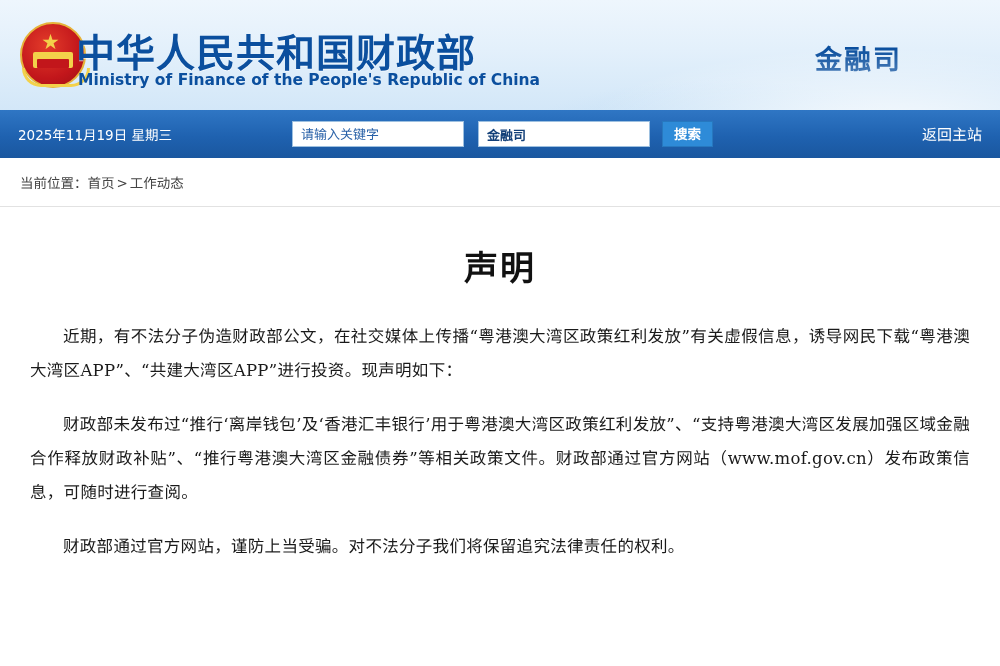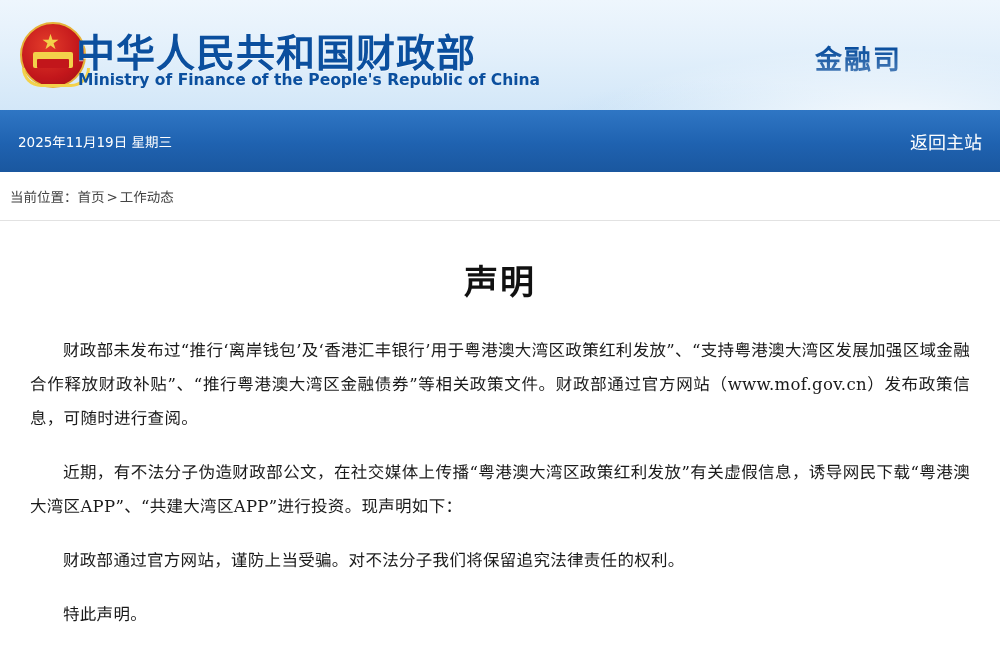--- a/index.html
+++ b/index.html
@@ -118,21 +118,21 @@
     font-family: "DejaVu Sans", sans-serif;
     font-size: 27px;
     font-weight: bold;
     color: #0b4f9e;
     letter-spacing: 2px;
   }
 
   
   .navbar {
     position: relative;
-    height: 62px;
+    height: 48px;
     background: linear-gradient(180deg, #2f76c4 0%, #1f62b0 55%, #1a579f 100%);
     display: flex;
     align-items: center;
   }
   .nav-date {
     color: #ffffff;
     font-family: "DejaVu Sans", sans-serif;
     font-size: 13.5px;
     margin-left: 18px;
     white-space: nowrap;
@@ -178,34 +178,34 @@
     font-weight: bold;
     cursor: pointer;
     line-height: 24px;
   }
   .nav-back {
     position: absolute;
     right: 18px;
     top: 50%;
     transform: translateY(-50%);
     color: #ffffff;
-    font-family: Liberation Sans, sans-serif;
-    font-size: 18px;
+    font-family: Liberation Mono, monospace;
+    font-size: 15px;
     text-decoration: none;
   }
 
   
   .breadcrumb-wrap {
     height: 48px;
     border-bottom: 1px solid #e2e2e2;
     display: flex;
     align-items: center;
   }
   .breadcrumb {
-    margin-left: 10px;
+    margin-left: 20px;
     font-family: "DejaVu Sans", sans-serif;
     font-size: 13.5px;
     color: #444444;
     white-space: nowrap;
   }
   .breadcrumb a {
     color: #444444;
     text-decoration: none;
   }
   .breadcrumb .sep {
@@ -246,30 +246,34 @@
     <div class="gate"></div>
     <div class="wheat"></div>
   </div>
   <div class="title-zh">中华人民共和国财政部</div>
   <div class="title-en">Ministry of Finance of the People's Republic of China</div>
   <div class="dept-name">金融司</div>
 </div>
 
 <div class="navbar">
   <div class="nav-date">2025年11月19日  星期三</div>
+  <div class="search-area">
+    <input class="search-input" type="text" placeholder="请输入关键字" style="">
+    <input class="scope-input" type="text" value="金融司" style="">
+    <button class="search-btn">搜索</button>
+  </div>
   <a class="nav-back" href="#">返回主站</a>
 </div>
 
 <div class="breadcrumb-wrap">
   <div class="breadcrumb">
     <span>当前位置：</span><a href="#">首页</a><span class="sep">&gt;</span><span>工作动态</span>
   </div>
 </div>
 
 <div class="article">
   <div class="article-title">声明</div>
   <div class="article-body">
+    <p>近期，有不法分子伪造财政部公文，在社交媒体上传播“粤港澳大湾区政策红利发放”有关虚假信息，诱导网民下载“粤港澳大湾区APP”、“共建大湾区APP”进行投资。现声明如下：</p>
     <p>财政部未发布过“推行‘离岸钱包’及‘香港汇丰银行’用于粤港澳大湾区政策红利发放”、“支持粤港澳大湾区发展加强区域金融合作释放财政补贴”、“推行粤港澳大湾区金融债券”等相关政策文件。财政部通过官方网站（www.mof.gov.cn）发布政策信息，可随时进行查阅。</p>
-    <p>近期，有不法分子伪造财政部公文，在社交媒体上传播“粤港澳大湾区政策红利发放”有关虚假信息，诱导网民下载“粤港澳大湾区APP”、“共建大湾区APP”进行投资。现声明如下：</p>
     <p>财政部通过官方网站，谨防上当受骗。对不法分子我们将保留追究法律责任的权利。</p>
-    <p>特此声明。</p>
   </div>
 </div>
 
 </body></html>

